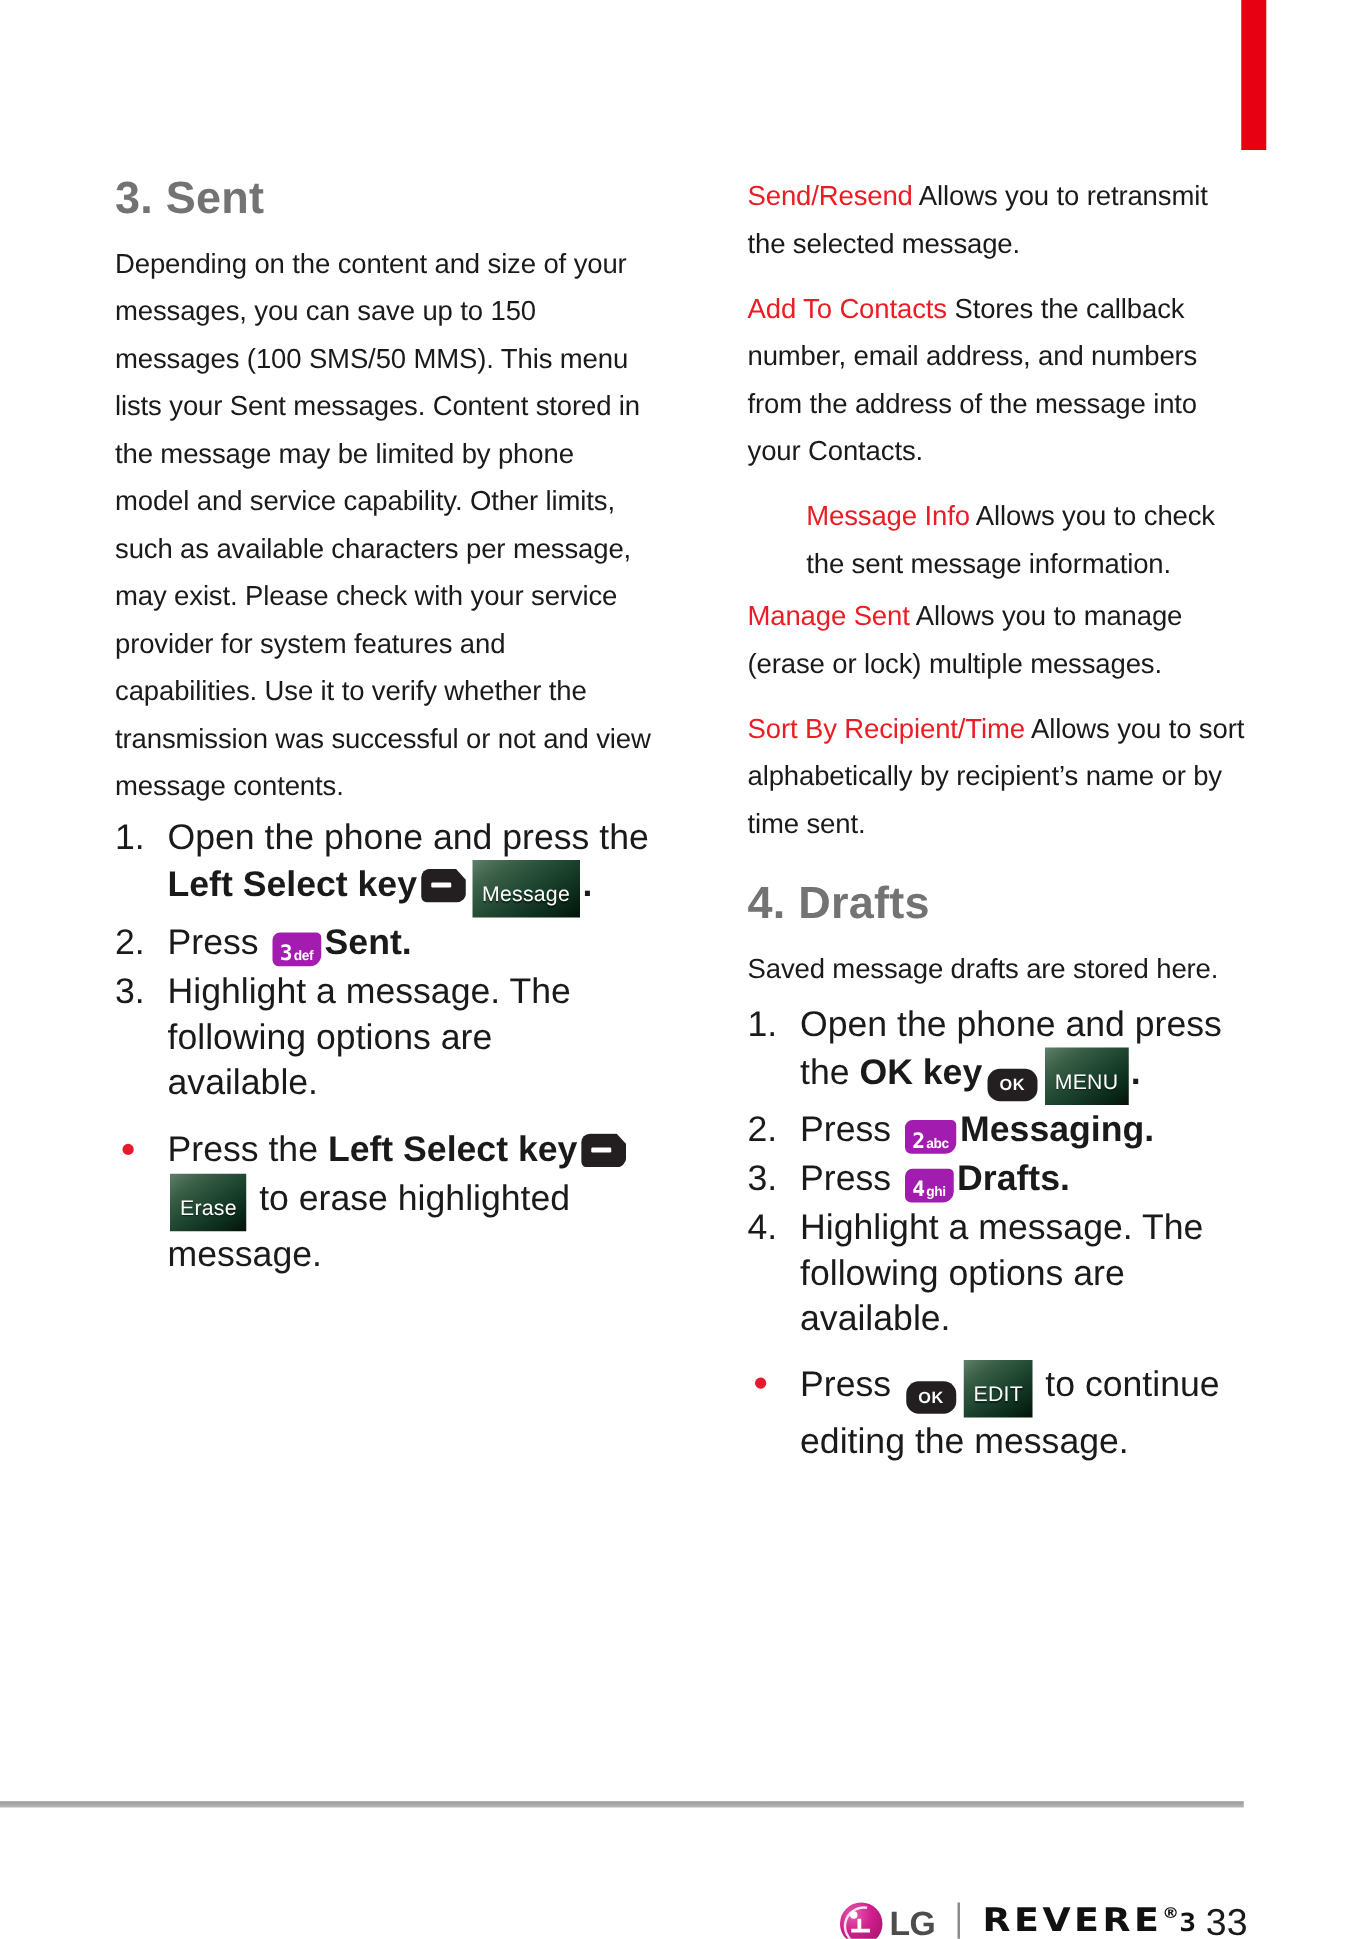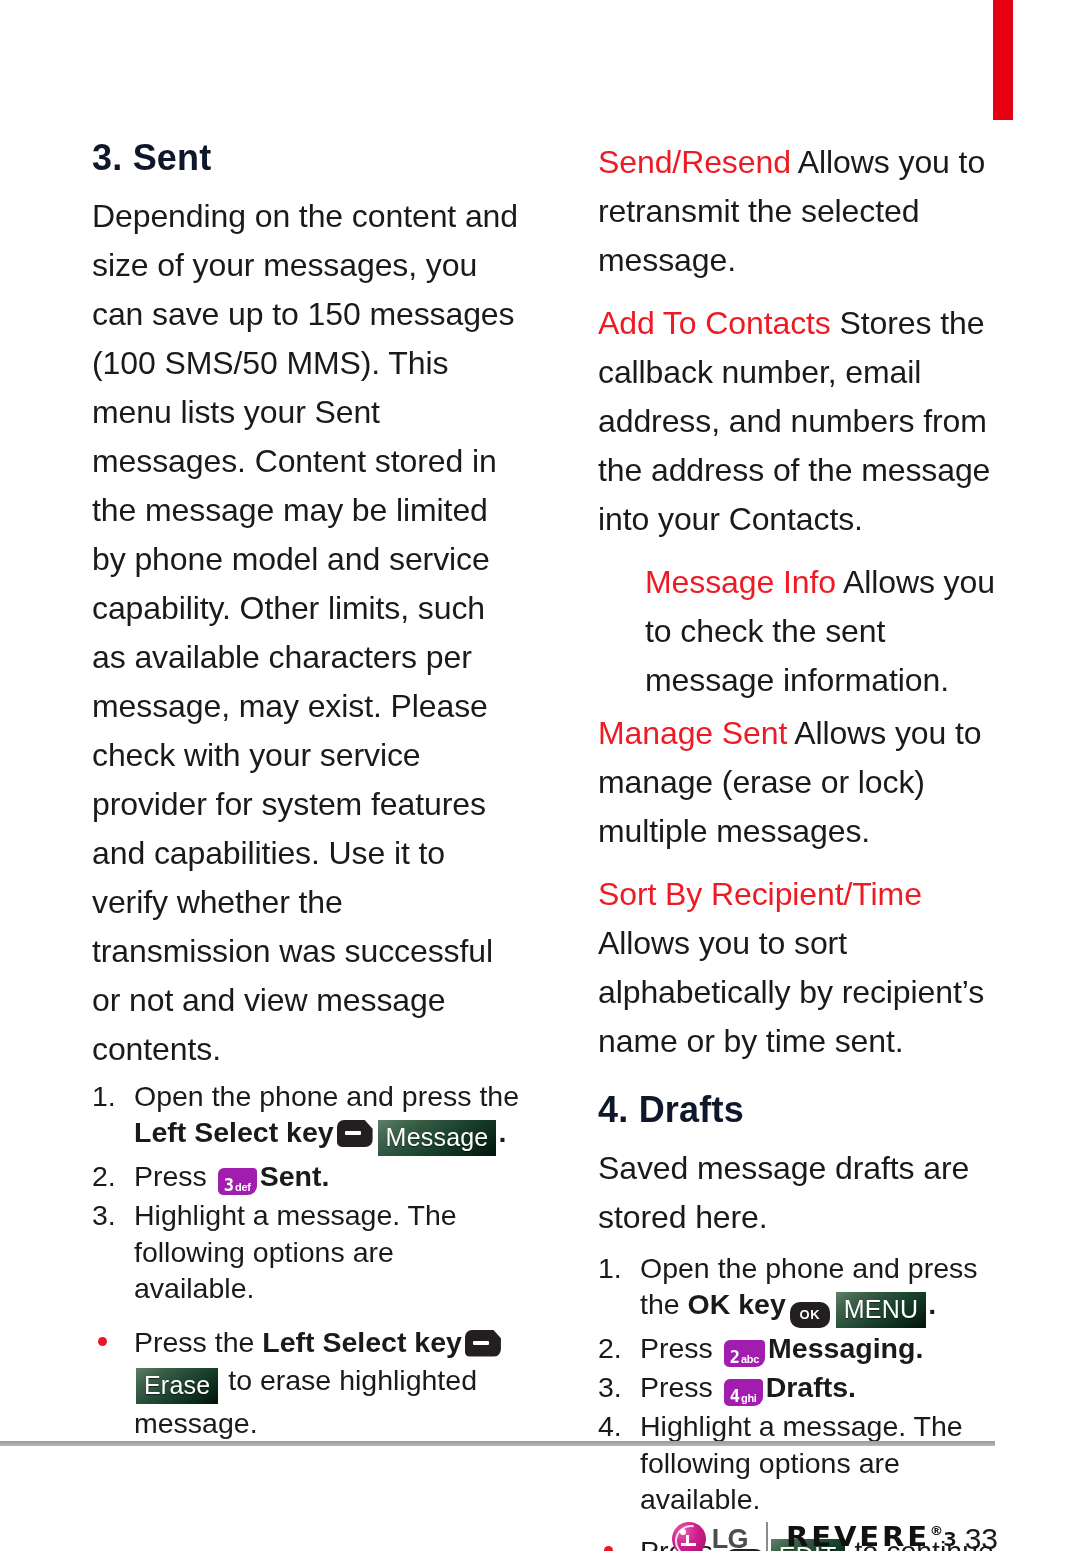--- a/index.html
+++ b/index.html
@@ -35,32 +35,32 @@
   }
   .col {
     position: absolute;
     top: 138px;
     width: 430px;
   }
   .col-left  { left: 92px; }
   .col-right { left: 598px; width: 400px; }
 
   h2.section-head {
-    color: #0f172a;
+    color: #737373;
     font-size: 36px;
     font-weight: bold;
     margin: 0 0 14px 0;
     letter-spacing: .2px;
     line-height: 1.1;
   }
   .col-right h2.section-head { margin-top: 24px; }
 
   p.para {
-    font-size: 32px;
-    line-height: 49px;
+    font-size: 22px;
+    line-height: 38px;
     margin: 0 0 4px 0;
     letter-spacing: -0.1px;
   }
 
   
   ol.steps {
     list-style: none;
     margin: 0;
     padding: 0;
   }
@@ -182,23 +182,23 @@
     font-weight: bold;
     margin-left: 2px;
     letter-spacing: -0.3px;
   }
 
   
   .badge {
     display: inline-block;
     vertical-align: -4px;
     color: #ffffff;
-    font-size: 25px;
+    font-size: 17px;
     line-height: 33px;
-    padding: 1px 8px 2px 8px;
+    padding: 11px 8px 2px 8px;
     margin: 0 2px;
     background:
       linear-gradient(145deg, #5f7f6b 0%, #3c6048 22%, #1d4530 52%, #0b2a1a 80%, #041208 100%);
     text-shadow: 0 1px 1px rgba(0,0,0,.55);
     letter-spacing: .2px;
   }
 
   
   .footer-rule {
     position: absolute;

